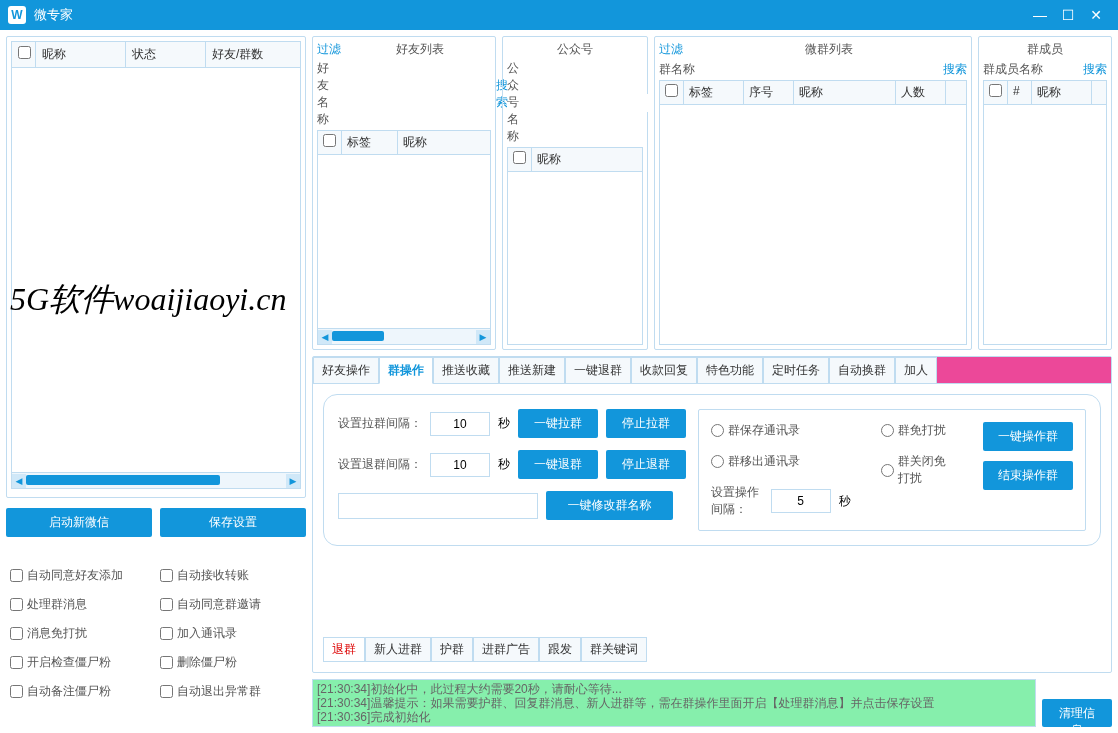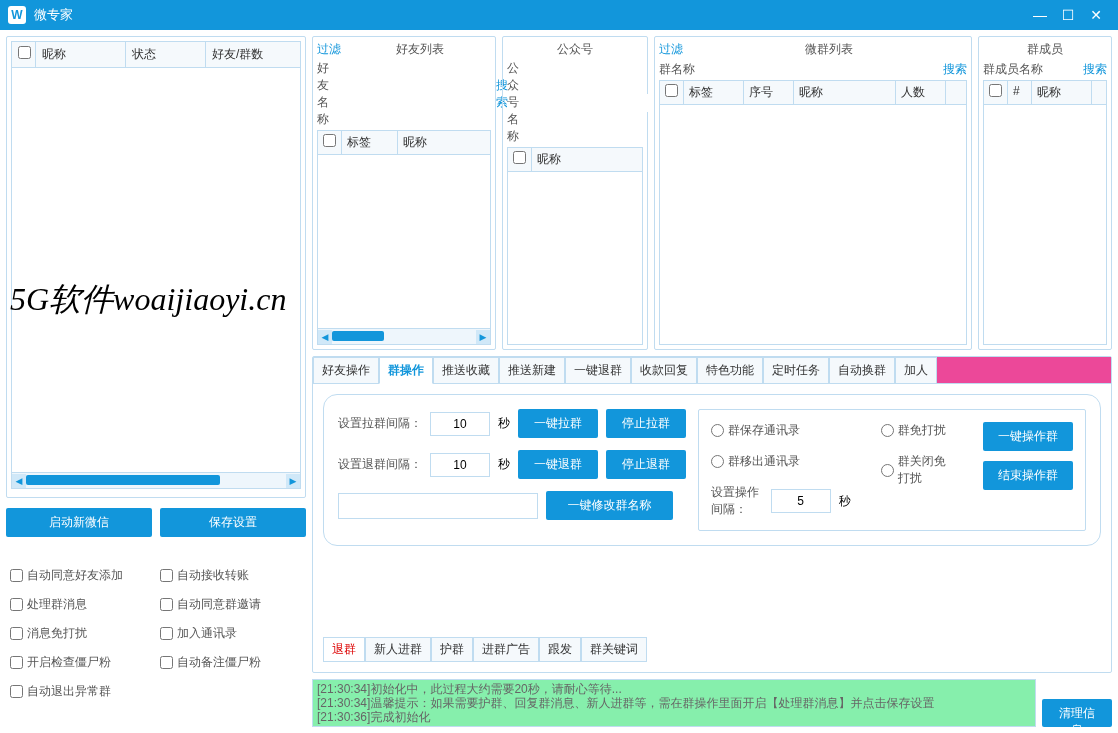--- a/index.html
+++ b/index.html
@@ -149,20 +149,24 @@
           <input type="checkbox" style="">
           <span>消息免打扰</span>
         </label>
       <label class="checkbox-item">
           <input type="checkbox" style="">
           <span>加入通讯录</span>
         </label>
       <label class="checkbox-item">
           <input type="checkbox" style="">
           <span>开启检查僵尸粉</span>
+        </label>
+      <label class="checkbox-item">
+          <input type="checkbox" style="">
+          <span>删除僵尸粉</span>
         </label>
       <label class="checkbox-item">
           <input type="checkbox" style="">
           <span>自动备注僵尸粉</span>
         </label>
       <label class="checkbox-item">
           <input type="checkbox" style="">
           <span>自动退出异常群</span>
         </label>
     </div>

